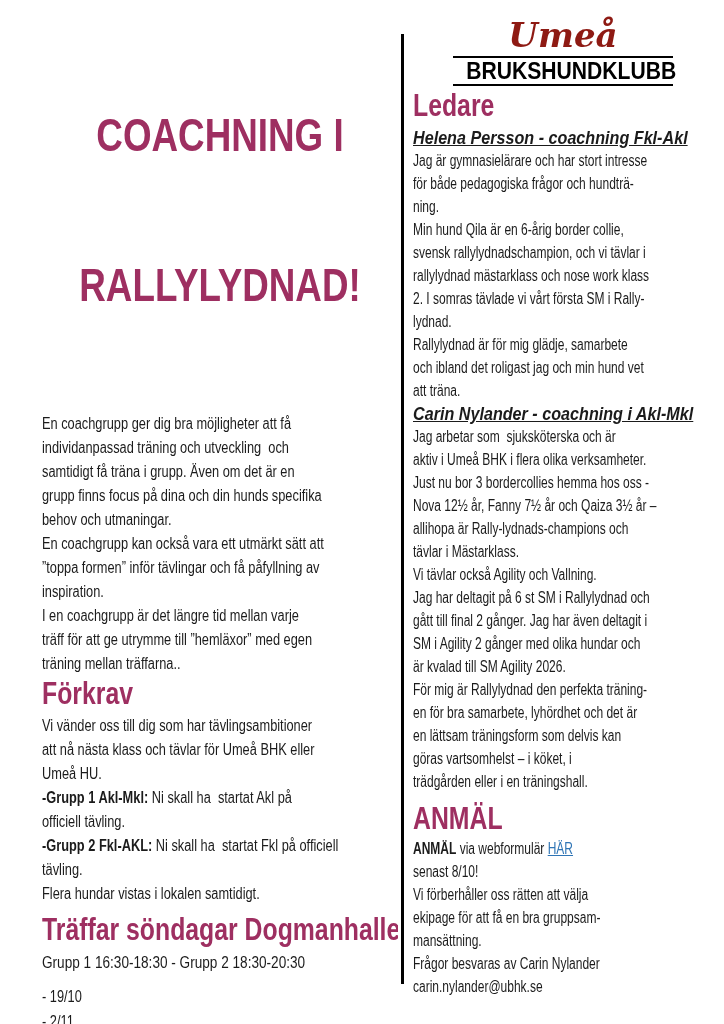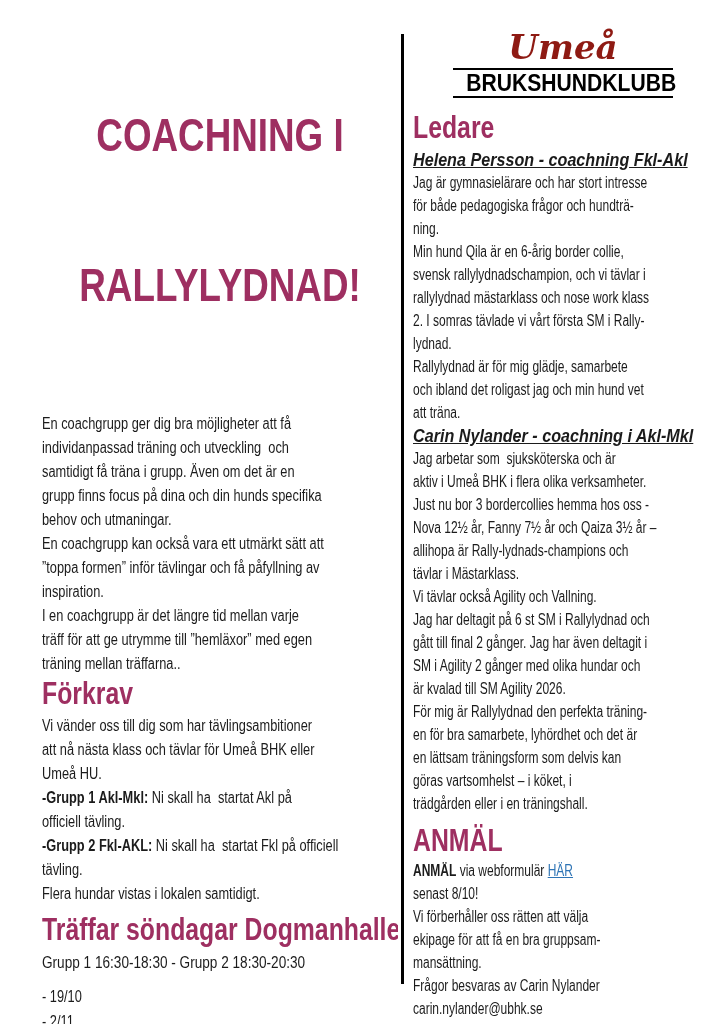--- a/index.html
+++ b/index.html
@@ -24,21 +24,21 @@
   .line{white-space:pre;font-size:16px;line-height:24px;}
   .rline{white-space:pre;font-size:16px;line-height:23px;}
   .dates .line{line-height:25px;}
   .schedule{font-size:17px;line-height:26px;margin-top:2px;}
   .bold{font-weight:bold;}
   .subhead{
     font-weight:bold;font-style:italic;text-decoration:underline;
     font-size:19px;line-height:23px;white-space:pre;
     transform:scaleX(0.85);transform-origin:left top;
   }
-  .logo{width:220px;margin:12px auto;text-align:center;}
+  .logo{width:220px;margin:0 auto;text-align:center;}
   .logo-script{
     font-family:"DejaVu Serif", serif;font-style:italic;font-weight:bold;
     font-size:34px;line-height:42px;color:#8E1A13;
   }
   .logo-rule{height:2px;background:#000;margin:0;}
   .logo-name{
     font-weight:800;font-size:24px;line-height:26px;color:#000;
     transform:scaleX(0.88);transform-origin:center top;white-space:pre;
   }
   .link{color:#2E74B5;text-decoration:underline;}

